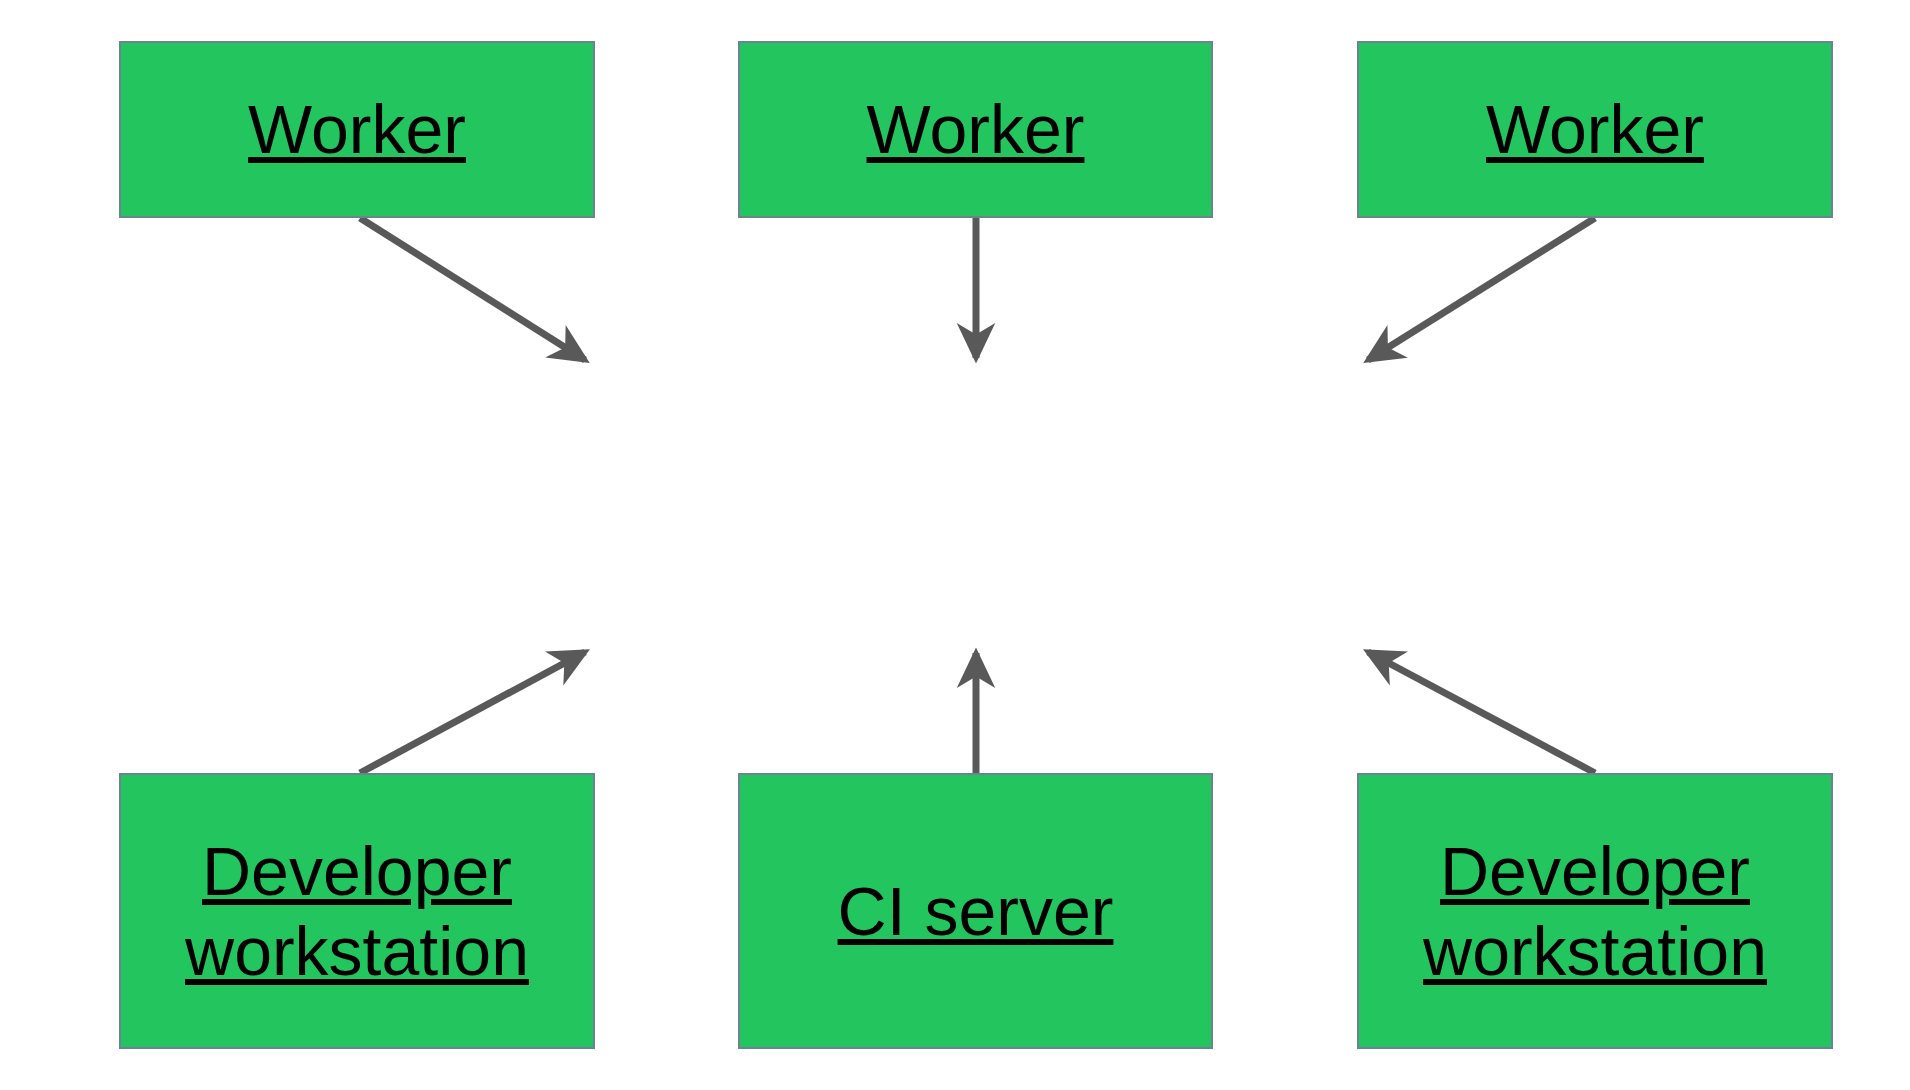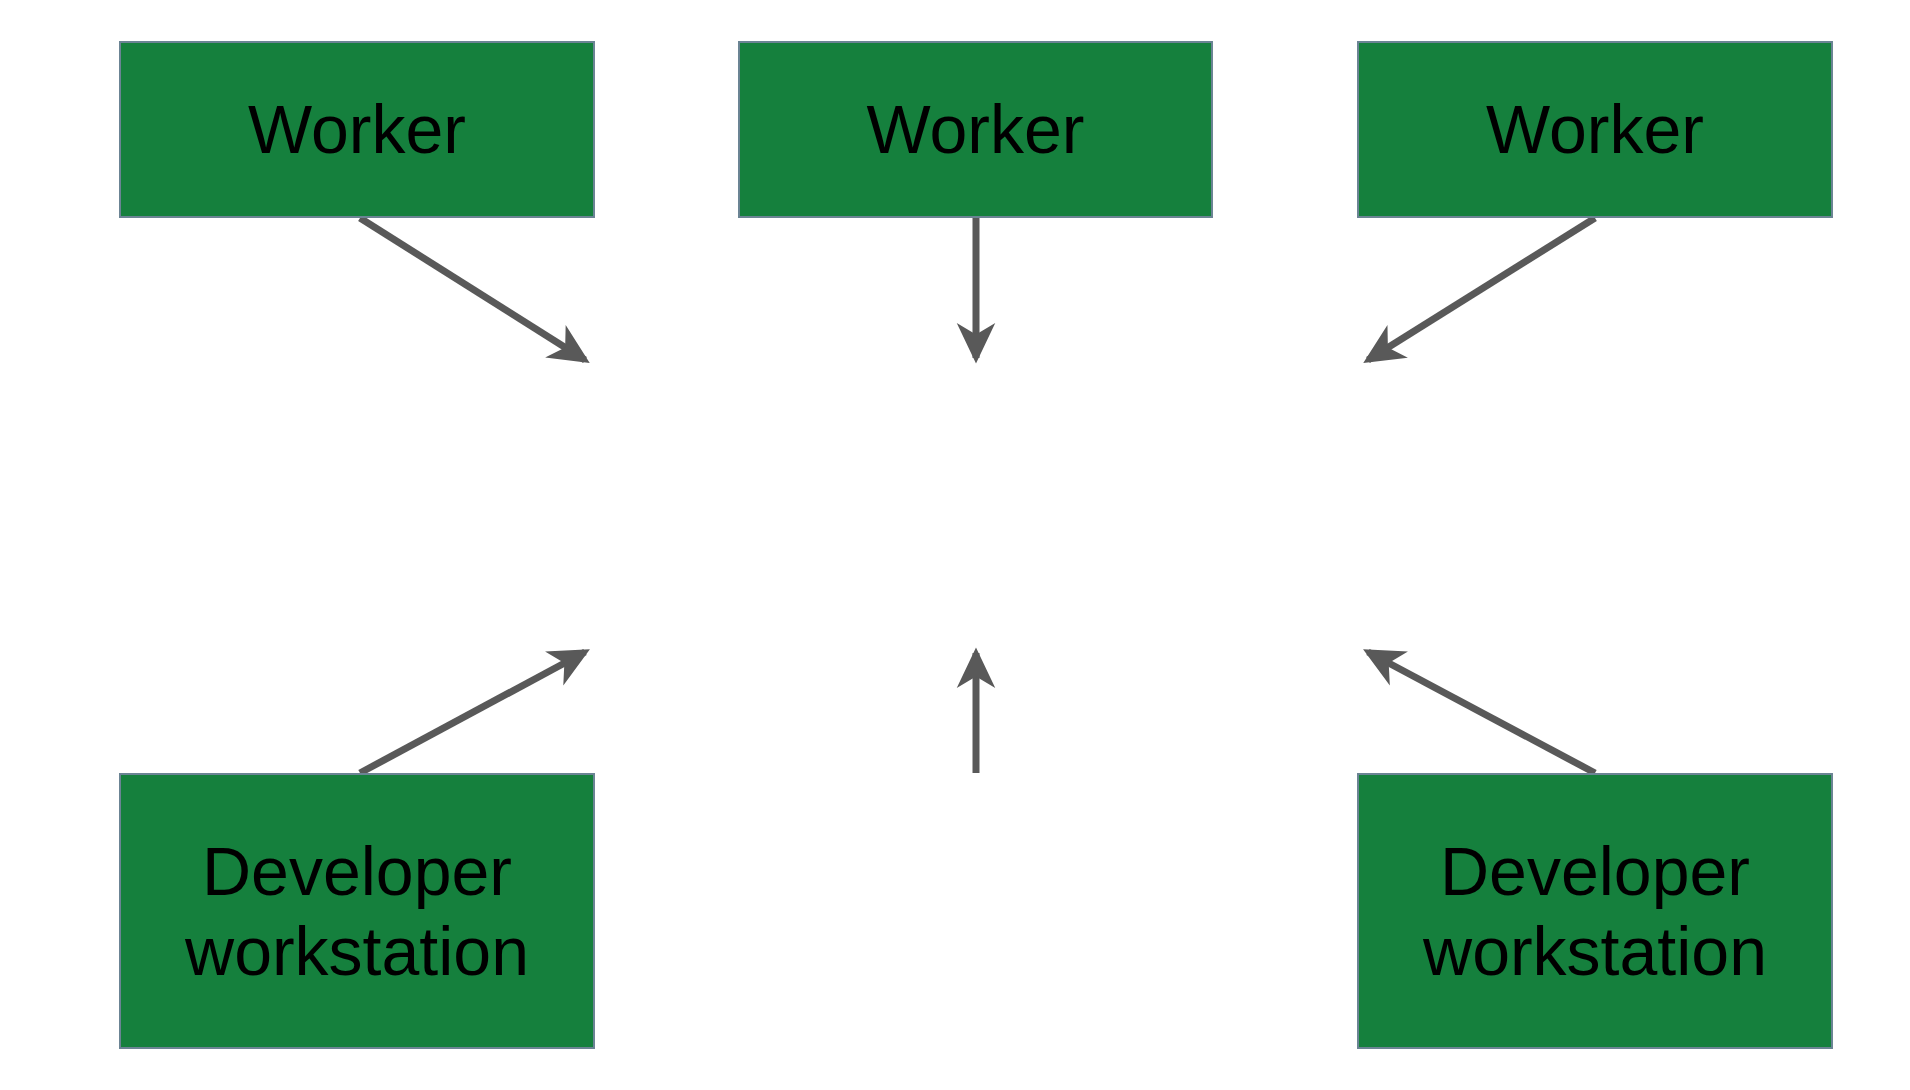--- a/index.html
+++ b/index.html
@@ -22,33 +22,34 @@
   #edge-layer {
     position: absolute;
     left: 0;
     top: 0;
     width: 1910px;
     height: 1090px;
   }
   .node {
     position: absolute;
     box-sizing: border-box;
-    background: #15803d;
+    background: #22c55e;
     border: 2px solid #6b8494;
     display: flex;
     align-items: center;
     justify-content: center;
     text-align: center;
     color: #000000;
     font-size: 68px;
     line-height: 1.18;
     font-weight: 400;
     letter-spacing: 0px;
     white-space: pre-line;
     z-index: 2;
+    text-decoration: underline;
   }
   
   #node-worker-1 { left: 119px; top: 41px;  width: 476px; height: 177px; }
   #node-worker-2 { left: 738px; top: 41px;  width: 475px; height: 177px; }
   #node-worker-3 { left: 1357px; top: 41px; width: 476px; height: 177px; }
   
   #node-build-master { left: 593px; top: 368px; width: 765px; height: 275px; }
   
   #node-dev-workstation-1 { left: 119px; top: 773px;  width: 476px; height: 276px; }
   #node-ci-server        { left: 738px; top: 773px;  width: 475px; height: 276px; }
@@ -94,17 +95,18 @@
   <div class="node" id="node-worker-1">Worker</div>
 
   <div class="node" id="node-worker-2">Worker</div>
 
   <div class="node" id="node-worker-3">Worker</div>
 
 
   <div class="node" id="node-dev-workstation-1">Developer
 workstation</div>
 
+  <div class="node" id="node-ci-server">CI server</div>
 
   <div class="node" id="node-dev-workstation-2">Developer
 workstation</div>
 
 </div>
 
 </body></html>

